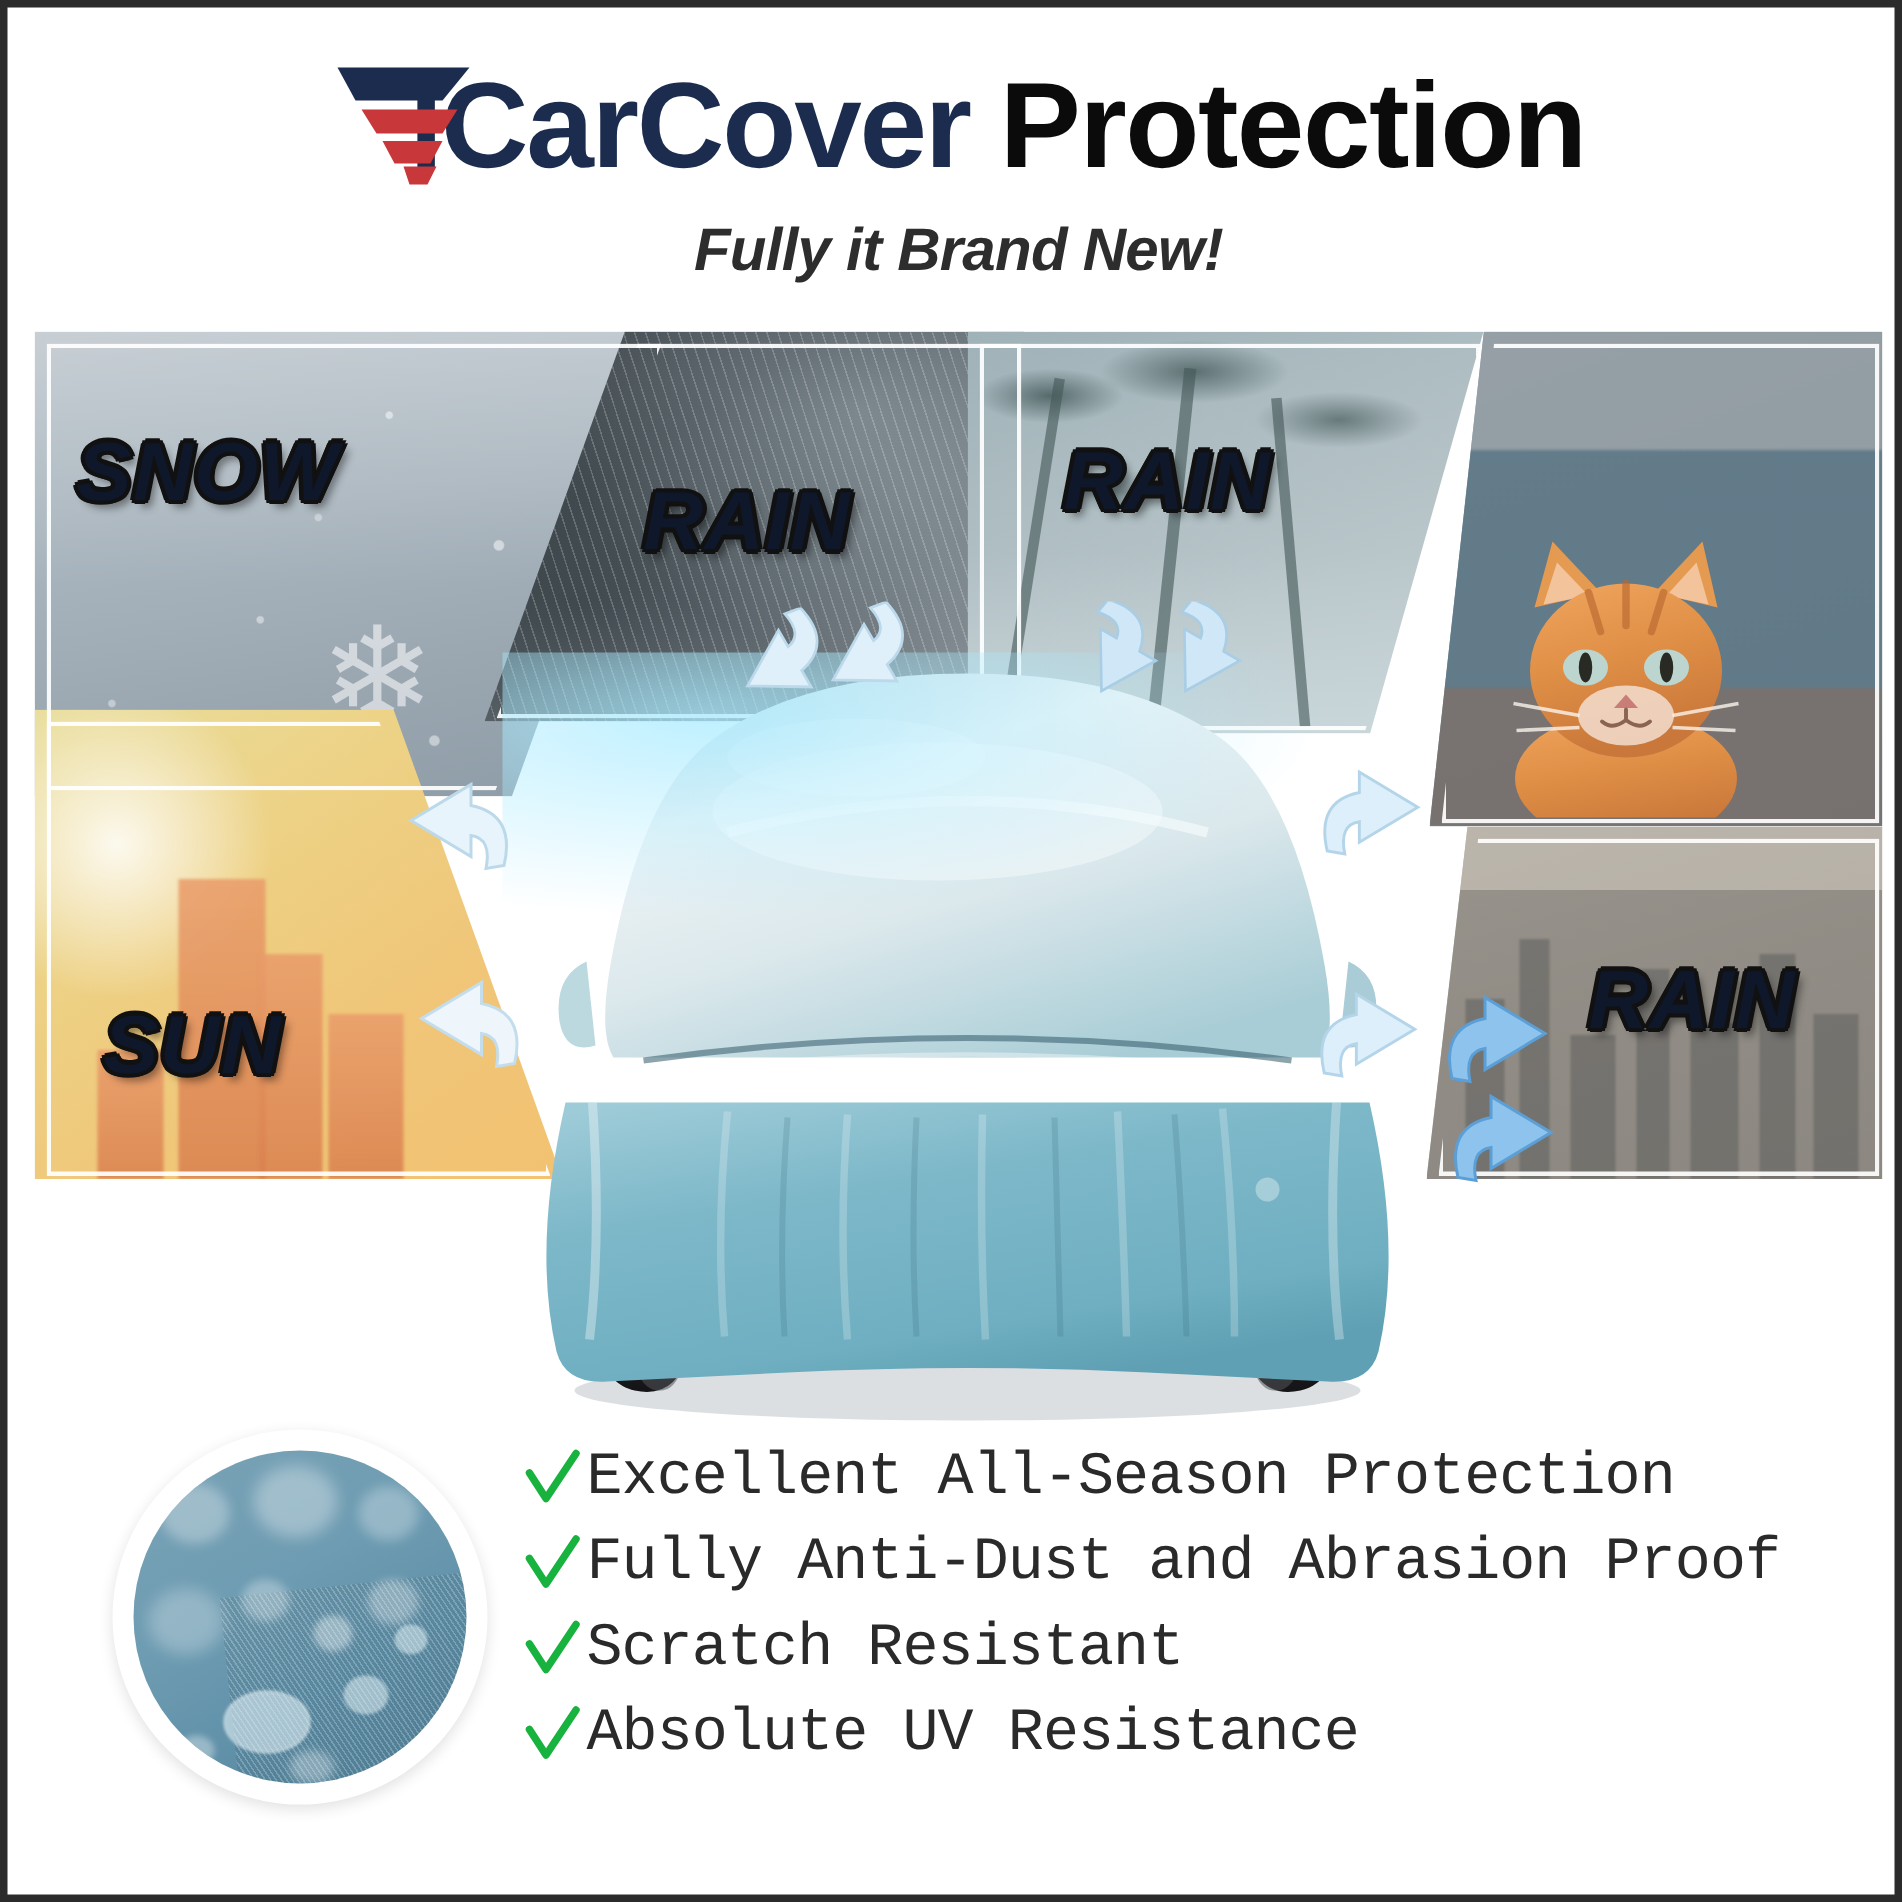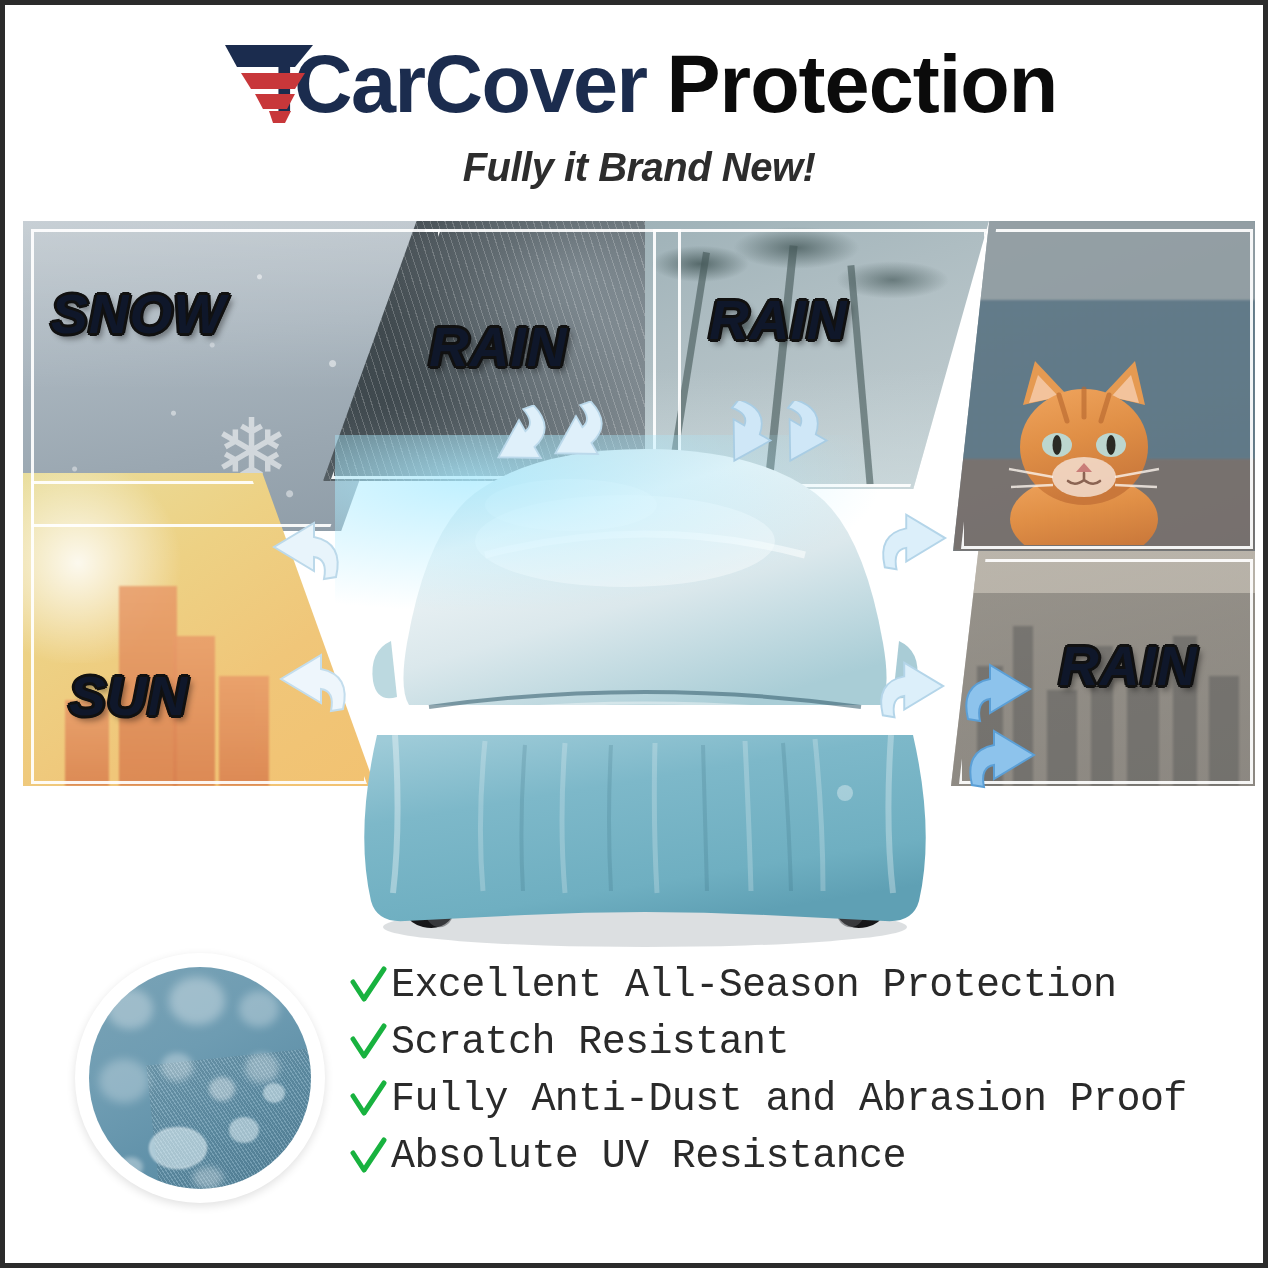--- a/index.html
+++ b/index.html
@@ -493,30 +493,30 @@
       </span>
       <span class="btext">Excellent All-Season Protection</span>
     </div>
 
     <div class="bullet">
       <span class="check">
         <svg width="40" height="40" viewBox="0 0 40 40">
             <path d="M5 16 L16 33 L36 3" stroke="#18b23f" stroke-width="5" fill="none" stroke-linecap="round" stroke-linejoin="round"></path>
           </svg>
       </span>
-      <span class="btext">Scratch Resistant</span>
+      <span class="btext">Fully Anti-Dust and Abrasion Proof</span>
     </div>
 
     <div class="bullet">
       <span class="check">
         <svg width="40" height="40" viewBox="0 0 40 40">
             <path d="M5 16 L16 33 L36 3" stroke="#18b23f" stroke-width="5" fill="none" stroke-linecap="round" stroke-linejoin="round"></path>
           </svg>
       </span>
-      <span class="btext">Fully Anti-Dust and Abrasion Proof</span>
+      <span class="btext">Scratch Resistant</span>
     </div>
 
     <div class="bullet">
       <span class="check">
         <svg width="40" height="40" viewBox="0 0 40 40">
             <path d="M5 16 L16 33 L36 3" stroke="#18b23f" stroke-width="5" fill="none" stroke-linecap="round" stroke-linejoin="round"></path>
           </svg>
       </span>
       <span class="btext">Absolute UV Resistance</span>
     </div>

